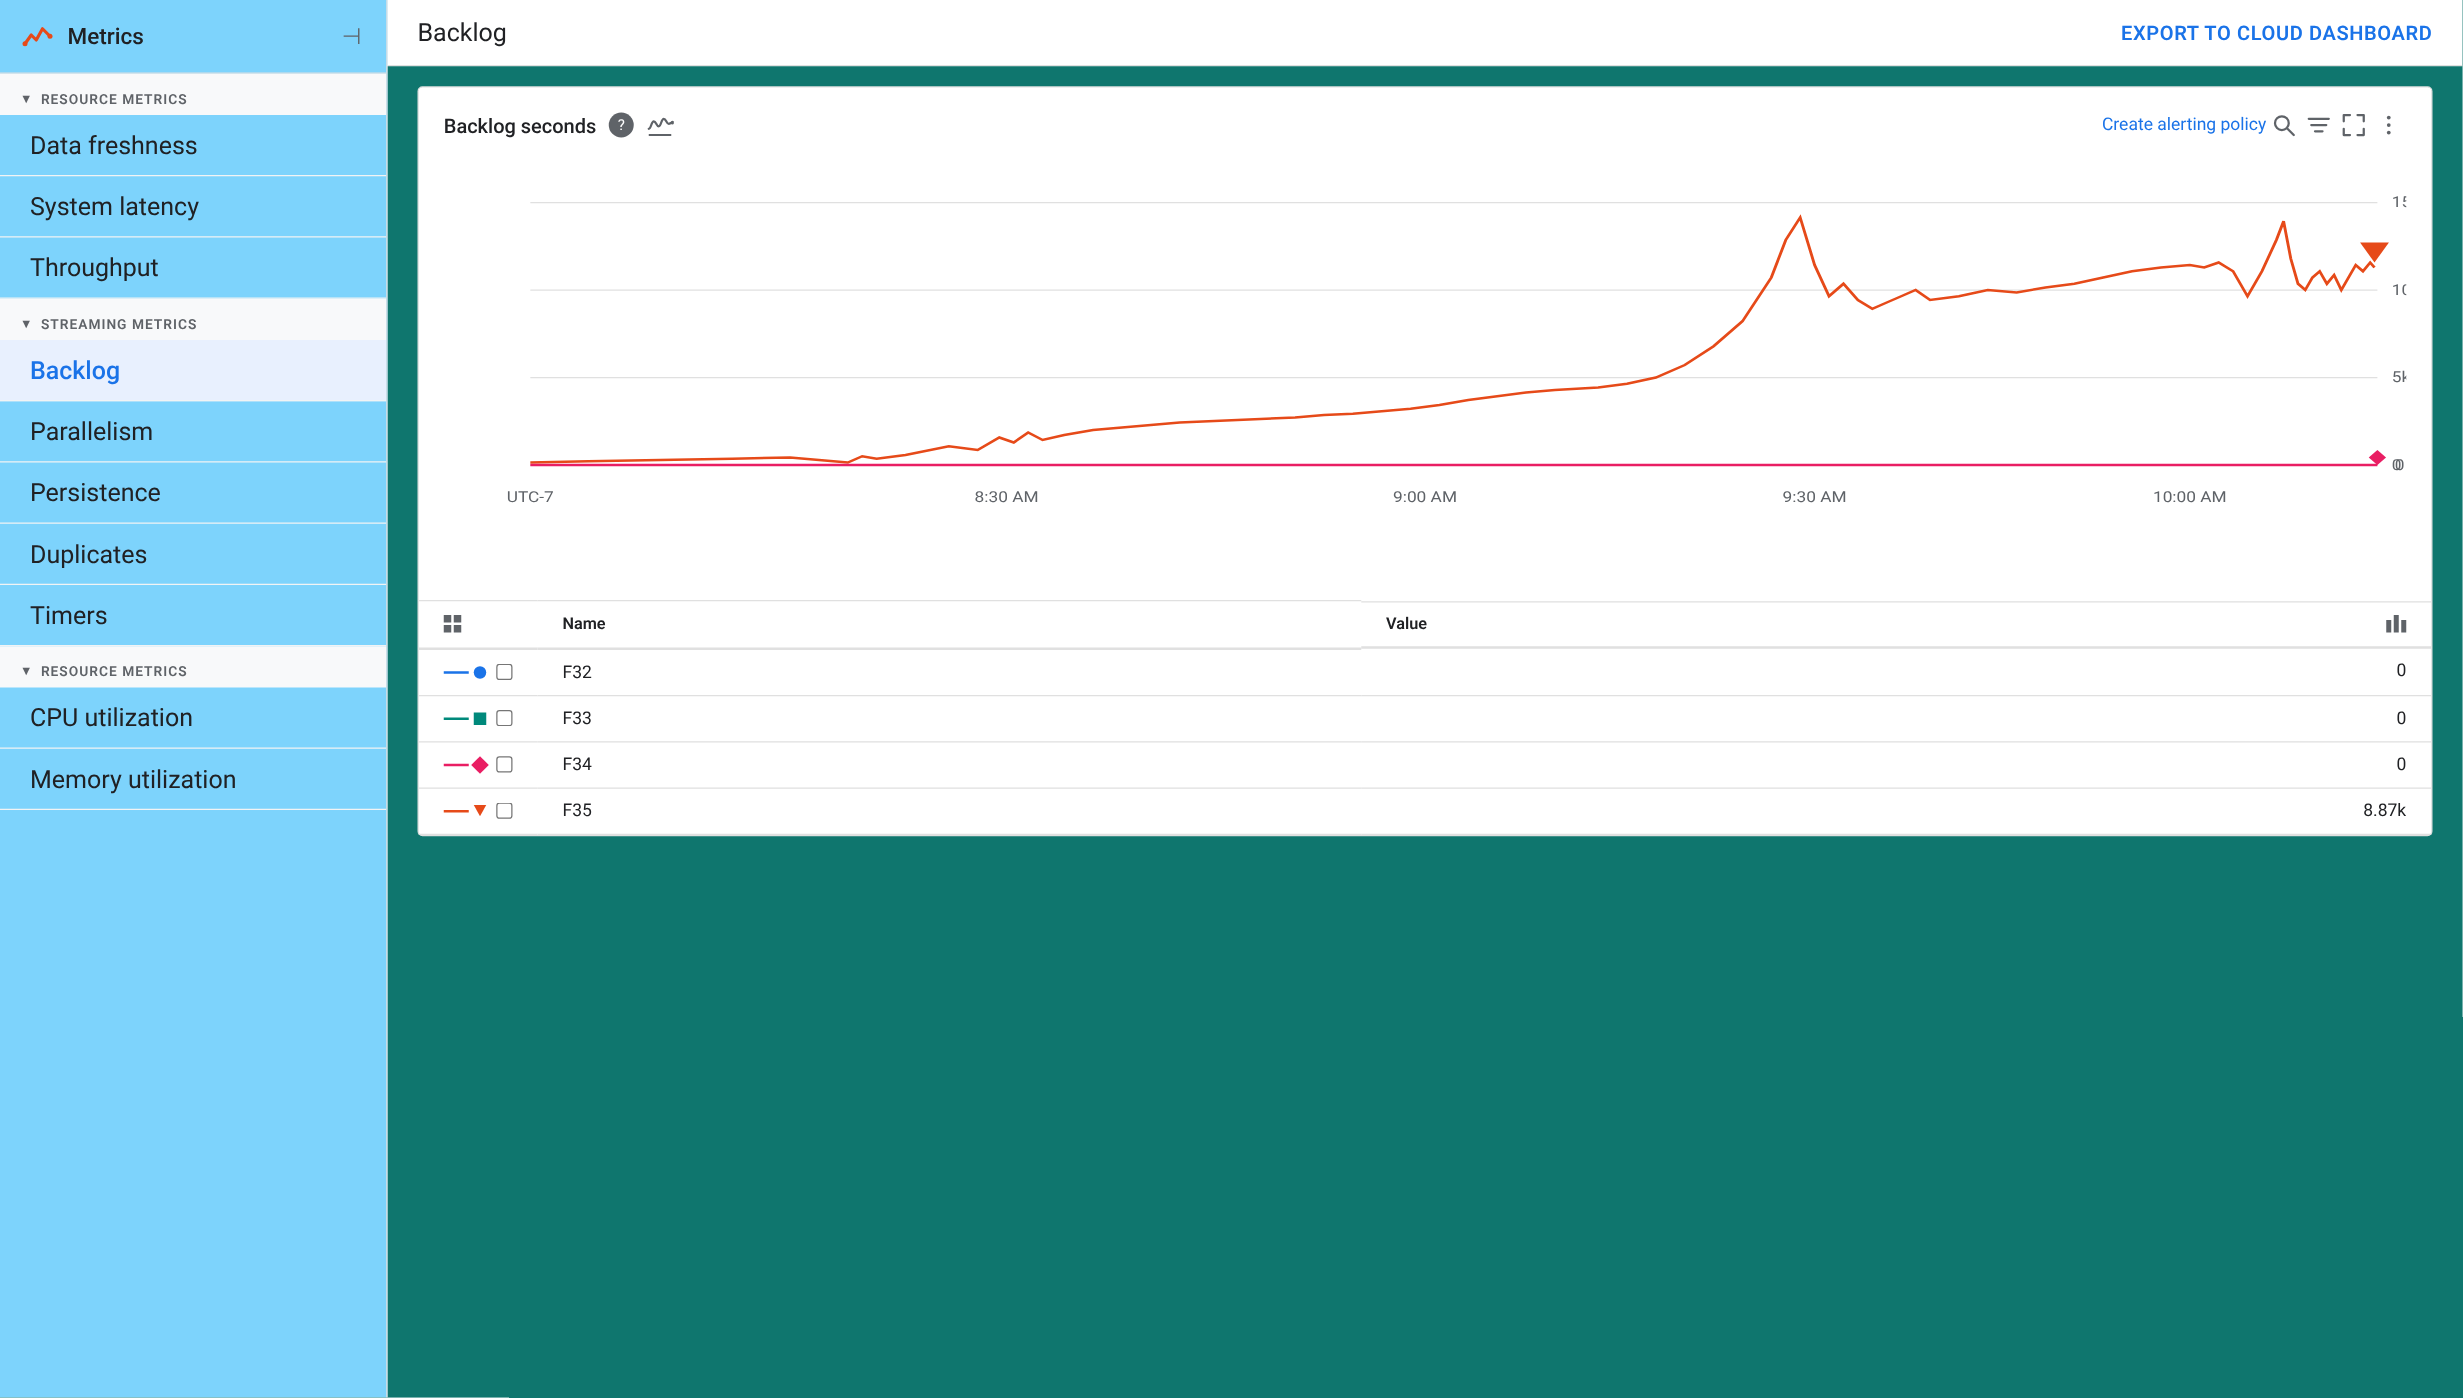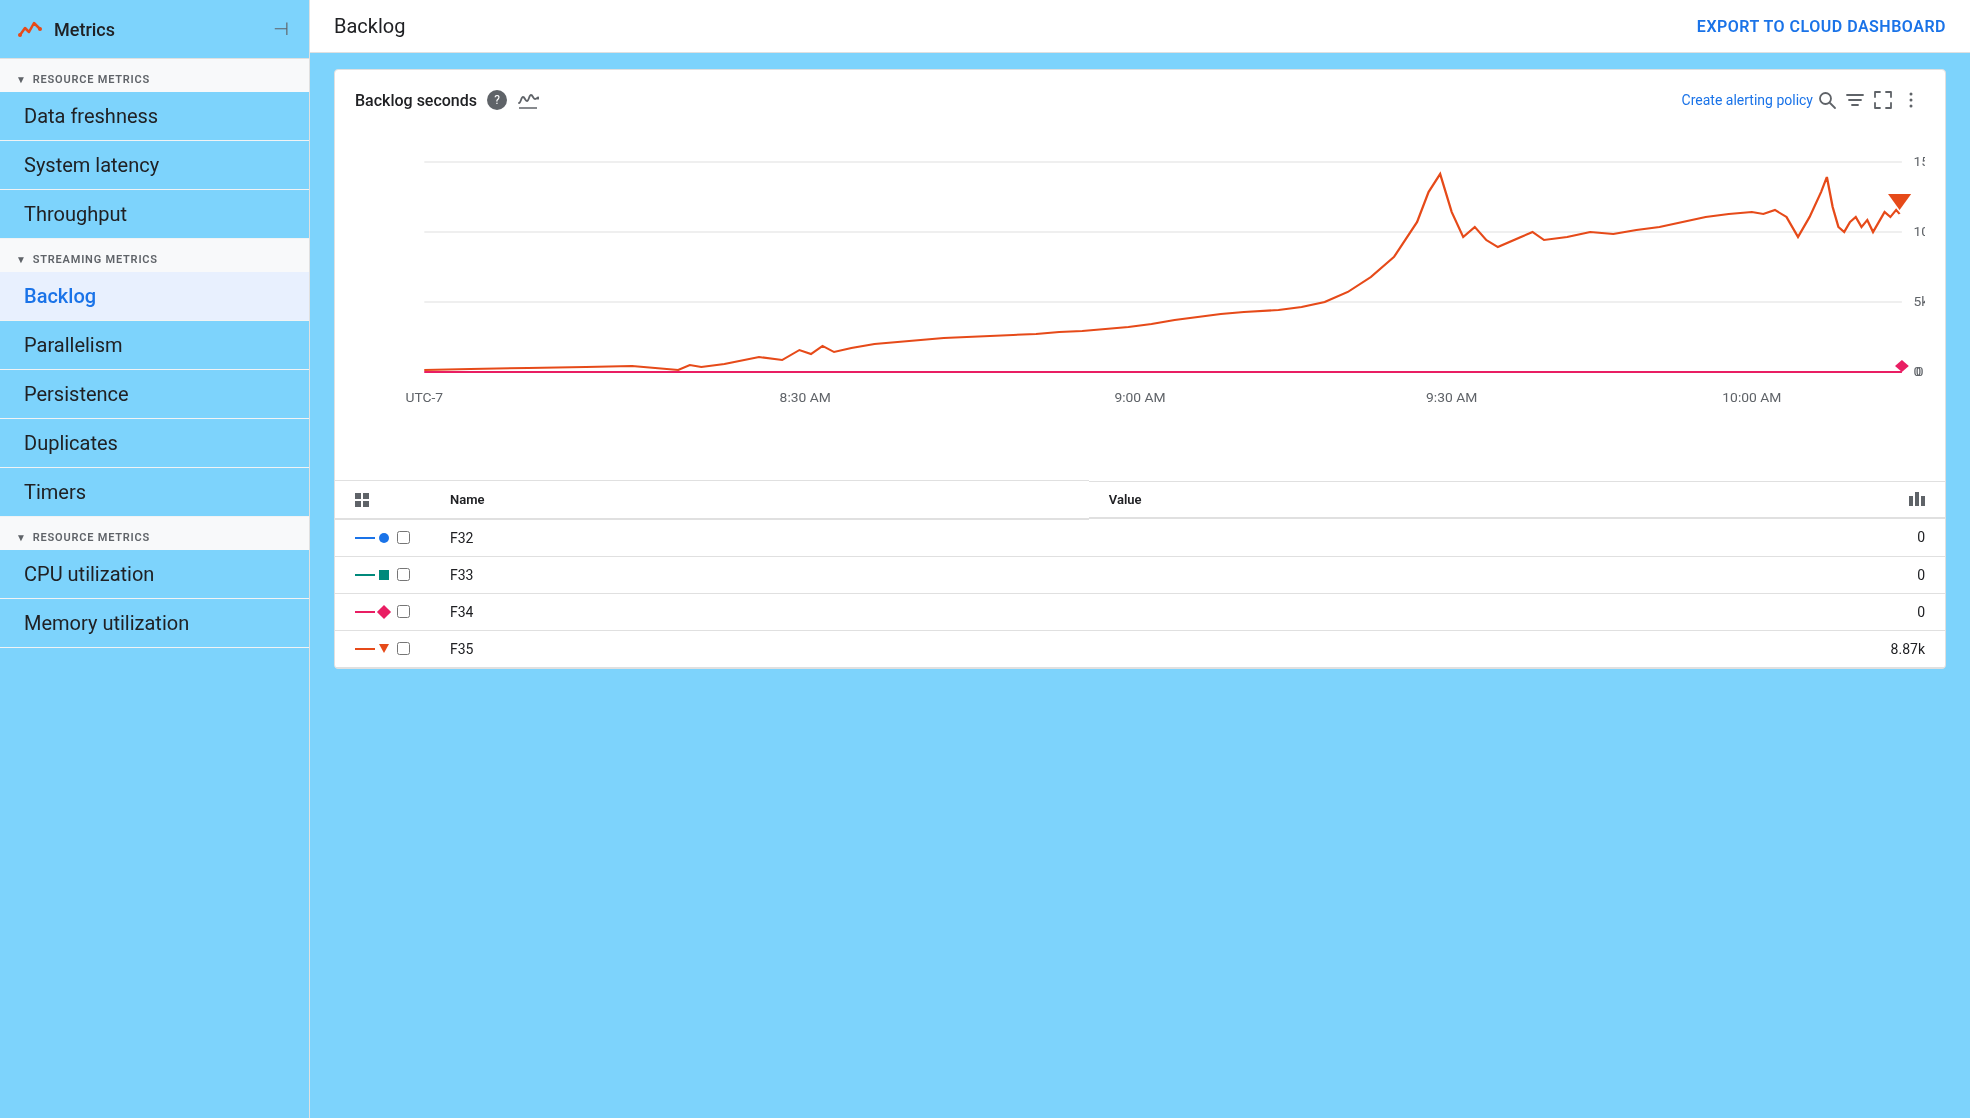--- a/index.html
+++ b/index.html
@@ -97,21 +97,21 @@
       letter-spacing: 0.5px;
       cursor: pointer;
       text-decoration: none;
     }
 
     
     .chart-panel {
       flex: 1;
       overflow-y: auto;
       padding: 0;
-      background: #7dd3fc;
+      background: #0f766e;
     }
     .chart-card {
       margin: 16px 24px;
       border: 1px solid #e0e0e0;
       border-radius: 4px;
       background: #fff;
     }
     .chart-toolbar {
       display: flex;
       align-items: center;

